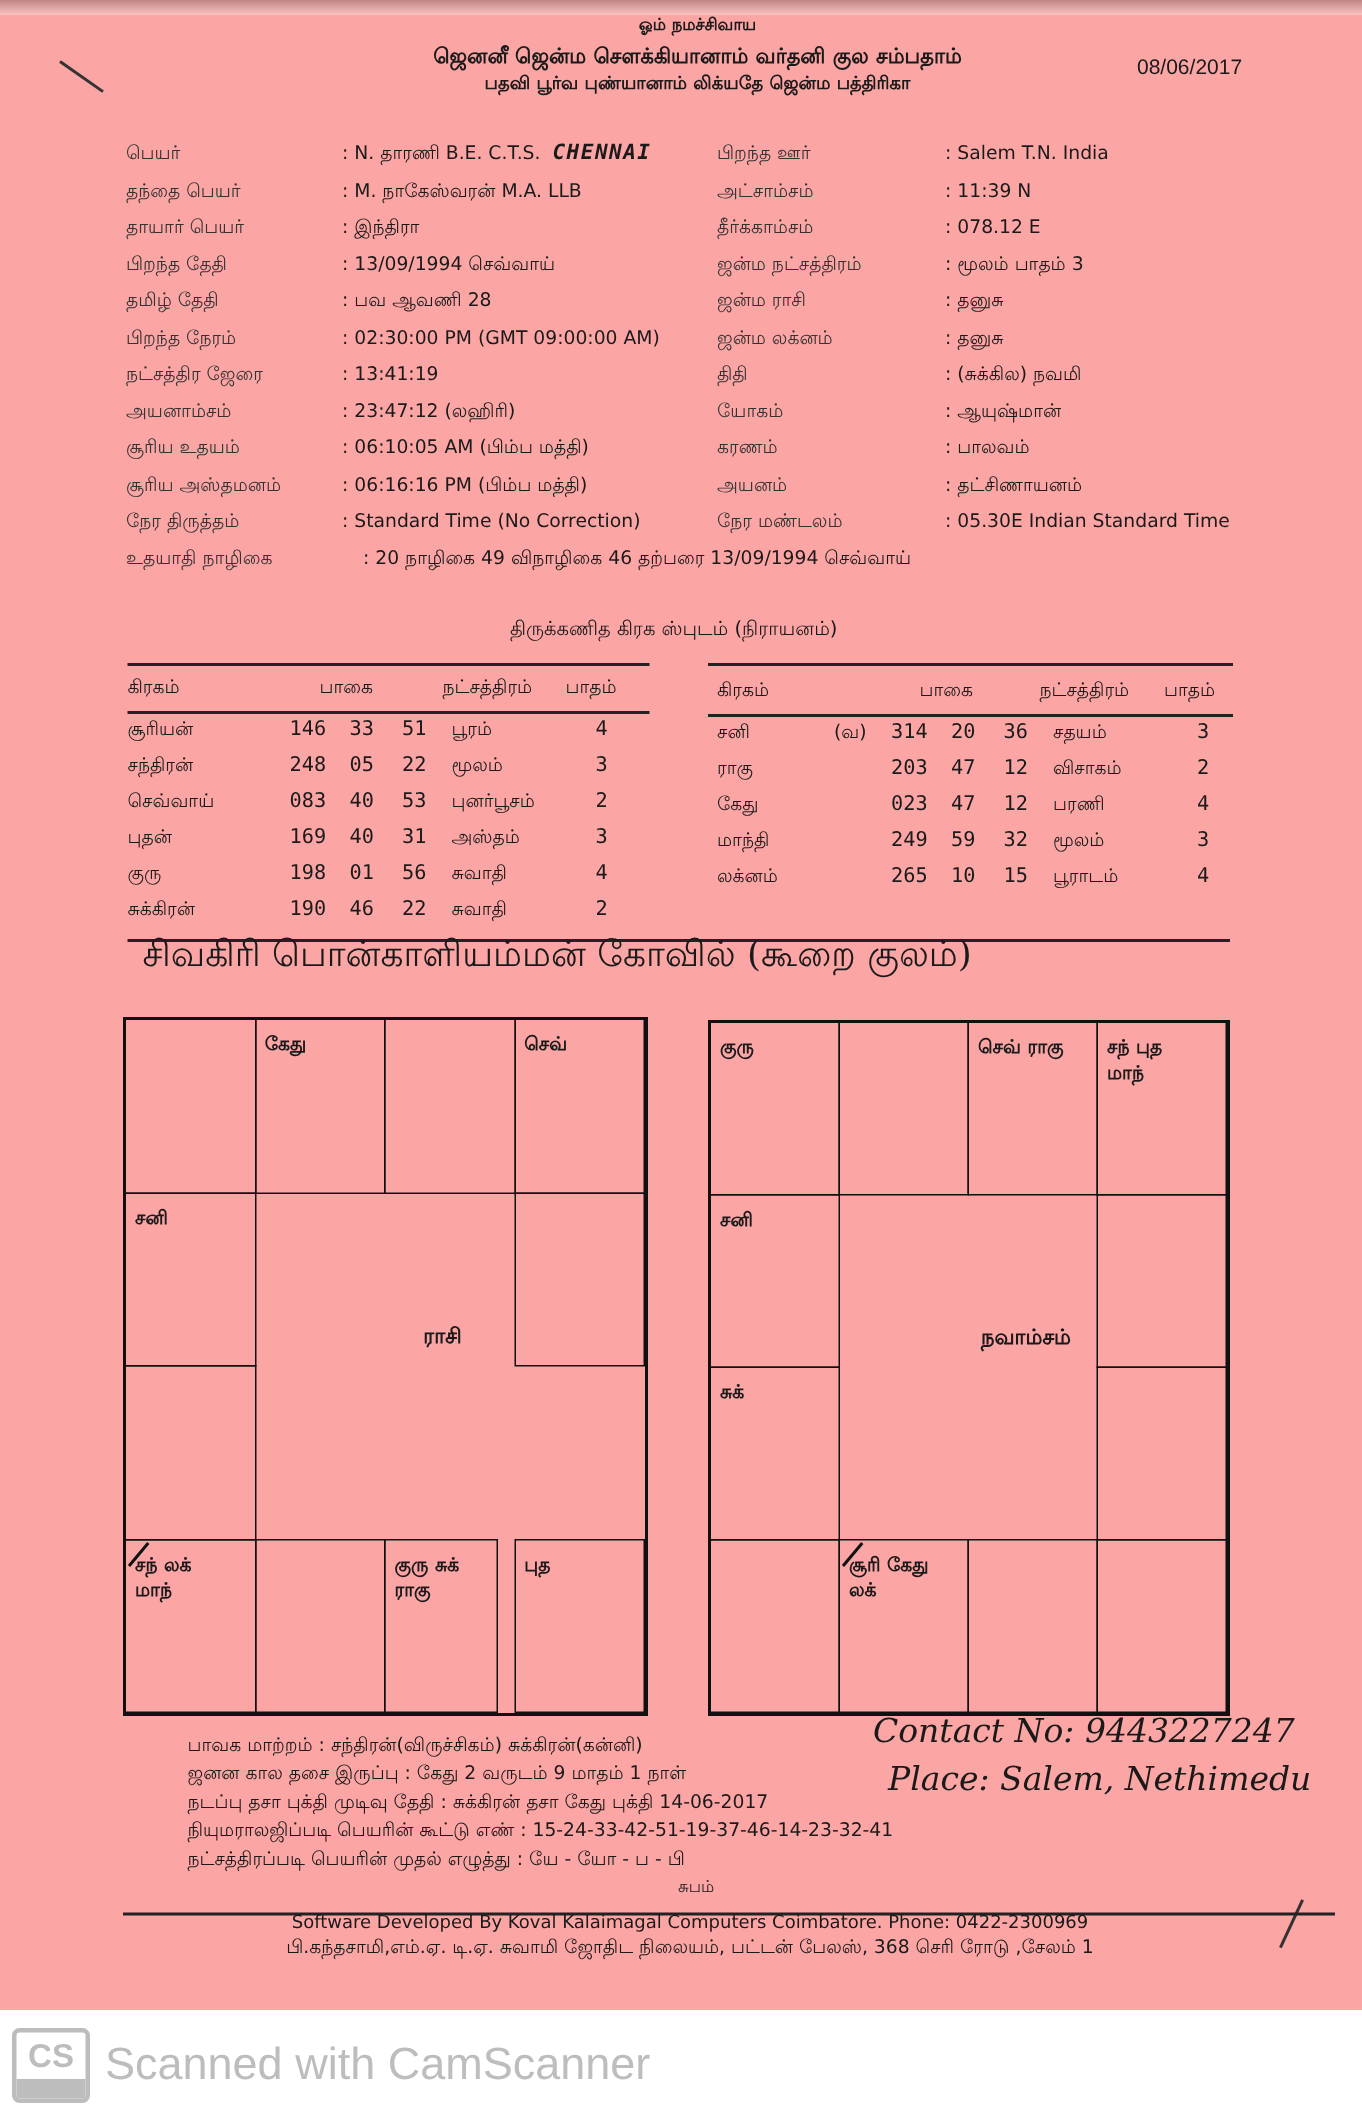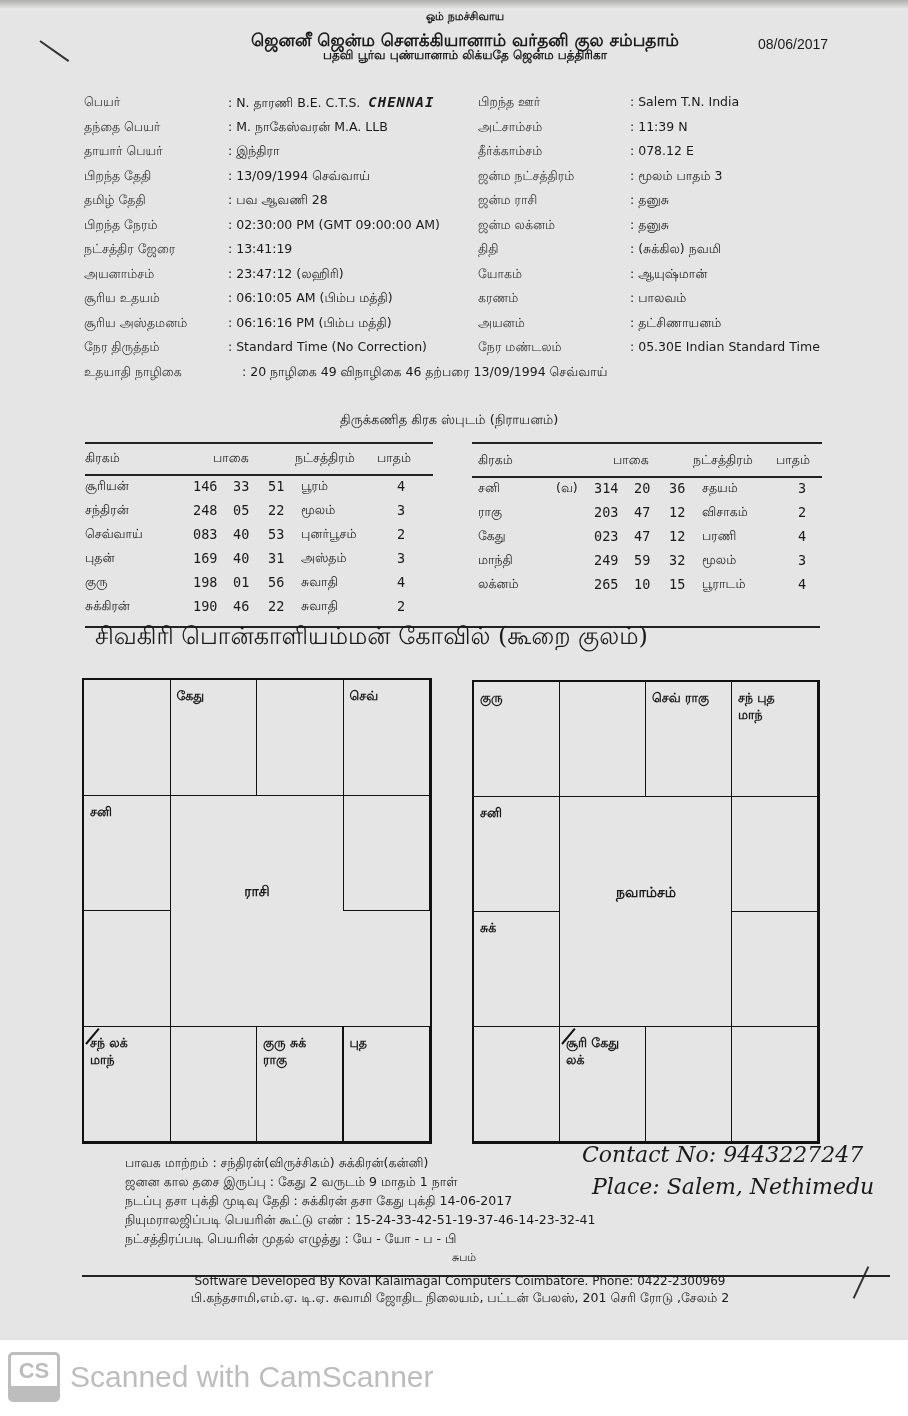--- a/index.html
+++ b/index.html
@@ -1,41 +1,41 @@
 <!DOCTYPE html>
 <html><head>
 <meta charset="utf-8">
 <style>
   html, body { margin:0; padding:0; }
   body {
     width:908px; height:1416px; position:relative; overflow:hidden;
     background:#ffffff; font-family:"DejaVu Sans", sans-serif; color:#1a1a1a;
   }
-  .paper { position:absolute; left:0; top:0; width:908px; height:1340px; background:#e5e5e5; }
+  .paper { position:absolute; left:0; top:0; width:908px; height:1340px; background:#fca5a5; }
   .scan-edge { position:absolute; left:0; top:0; width:908px; height:10px; background:linear-gradient(#4a4a44,#fbfbf9); opacity:.35; }
   .mark { position:absolute; left:40px; top:40px; width:35px; height:2px; background:#333; transform:rotate(35deg); transform-origin:left; }
   .mark2 { position:absolute; left:860px; top:1265px; width:2px; height:35px; background:#333; transform:rotate(25deg); }
-  .hdr { position:absolute; left:250px; width:430px; text-align:center; font-size:17px; font-weight:bold; }
+  .hdr { position:absolute; left:250px; width:430px; text-align:center; font-size:14px; font-weight:bold; }
   .date { position:absolute; left:758px; top:36px; font-size:14px; font-family:"Liberation Sans", sans-serif; }
 
   .info { position:absolute; font-size:12.5px; white-space:nowrap; }
   .lbl { color:#333; }
   .hand { font-family:"DejaVu Sans Mono", monospace; font-style:italic; font-weight:bold; font-size:14px; letter-spacing:1px; }
 
   .sec-title { position:absolute; left:340px; top:412px; font-size:13px; }
   .rule { position:absolute; height:2px; background:#222; }
   .gtable { position:absolute; font-size:13.5px; font-family:"DejaVu Sans Mono", monospace; }
   .grow { position:absolute; white-space:nowrap; }
   .gth { font-family:"DejaVu Sans", sans-serif; font-size:12.5px; }
 
   .temple { position:absolute; left:95px; top:622px; font-size:24px; font-family:"DejaVu Serif", serif; }
 
   .chart { position:absolute; border:2px solid #111; box-sizing:border-box; }
   .cell { position:absolute; border:1.5px solid #111; box-sizing:border-box; font-size:12.5px; padding:8px 6px; font-weight:bold; }
-  .center { position:absolute; font-size:14px; font-weight:bold; }
+  .center { position:absolute; font-size:14px; font-weight:bold;padding-left:38px; }
   .diag { position:absolute; width:20px; height:2px; background:#111; transform:rotate(-50deg); transform-origin:left; }
 
   .footer-line { position:absolute; font-size:12.5px; white-space:nowrap; }
   .hw { position:absolute; font-family:"DejaVu Serif", serif; font-style:italic; font-size:22px; white-space:nowrap; }
   .soft { position:absolute; font-size:12px; white-space:nowrap; text-align:center; width:700px; left:110px; }
 
   .cs-wrap { position:absolute; left:8px; top:1352px; display:flex; align-items:center; gap:10px; color:#bdbdbd; }
   .cs-logo { width:52px; height:50px; border:3px solid #bdbdbd; border-radius:5px; box-sizing:border-box; display:flex; flex-direction:column; }
   .cs-logo .t { flex:1; display:flex; align-items:center; justify-content:center; font-weight:bold; font-size:22px; font-family:"Liberation Sans", sans-serif; color:#bdbdbd;text-align:center; }
   .cs-logo .b { height:13px; background:#bdbdbd; }
@@ -214,21 +214,21 @@
       <div class="cell" style="left: -1px; top: -1px; width: 87.5px; height: 116.5px; white-space: pre-line;"></div>
       <div class="cell" style="left: 85.5px; top: -1px; width: 87.5px; height: 116.5px; white-space: pre-line;">கேது</div>
       <div class="cell" style="left: 172px; top: -1px; width: 87.5px; height: 116.5px; white-space: pre-line;"></div>
       <div class="cell" style="left: 258.5px; top: -1px; width: 87.5px; height: 116.5px; white-space: pre-line;">செவ்</div>
       <div class="cell" style="left: -1px; top: 114.5px; width: 87.5px; height: 116.5px; white-space: pre-line;">சனி</div>
       <div class="cell" style="left: -1px; top: 230px; width: 87.5px; height: 116.5px; white-space: pre-line;"></div>
       <div class="cell" style="left: 258.5px; top: 114.5px; width: 87.5px; height: 116.5px; white-space: pre-line;"></div>
       <div class="cell" style="left: -1px; top: 345.5px; width: 87.5px; height: 116.5px; white-space: pre-line;">சந் லக்
 மாந்</div>
       <div class="cell" style="left: 85.5px; top: 345.5px; width: 87.5px; height: 116.5px; white-space: pre-line;"></div>
-      <div class="cell" style="left: 172px; top: 345.5px; width: 87px; height: 116.5px; white-space: pre-line;">குரு சுக்
+      <div class="cell" style="left: 172px; top: 345.5px; width: 76px; height: 116.5px; white-space: pre-line;">குரு சுக்
 ராகு</div>
       <div class="cell" style="left: 258.5px; top: 345.5px; width: 87.5px; height: 116.5px; white-space: pre-line;">புத</div>
       <div class="center" style="left: 86.5px; width: 173px; top: 203px; text-align: center;">ராசி</div>
       <div class="diag" style="left: 2px; top: 362.5px;"></div>
     </div>
 
   <div class="chart" id="navamsa" style="left:472px;top:680px;width:348px;height:464px;">
       <div class="cell" style="left: -1px; top: -1px; width: 87px; height: 116px; white-space: pre-line;">குரு</div>
       <div class="cell" style="left: 85px; top: -1px; width: 87px; height: 116px; white-space: pre-line;"></div>
       <div class="cell" style="left: 171px; top: -1px; width: 87px; height: 116px; white-space: pre-line;">செவ் ராகு</div>
@@ -254,21 +254,21 @@
       <div class="footer-line" style="left: 125px; top: 1212px;">நியுமராலஜிப்படி பெயரின் கூட்டு எண்  : 15-24-33-42-51-19-37-46-14-23-32-41</div>
       <div class="footer-line" style="left: 125px; top: 1231px;">நட்சத்திரப்படி பெயரின் முதல் எழுத்து : யே - யோ - ப - பி</div>
       <div class="footer-line" style="left: 452px; top: 1251px; font-size: 11px;">சுபம்</div>
     </div>
 
   <div class="hw" style="left:582px;top:1142px;">Contact No: 9443227247</div>
   <div class="hw" style="left:592px;top:1174px;">Place: Salem, Nethimedu</div>
 
   <div class="rule" style="left:82px;top:1275px;width:808px;height:1.5px;"></div>
   <div class="soft" style="top:1274px;">Software Developed By  Koval Kalaimagal Computers  Coimbatore. Phone: 0422-2300969</div>
-  <div class="soft" style="top:1290px;font-size:12.5px;">பி.கந்தசாமி,எம்.ஏ. டி.ஏ. சுவாமி ஜோதிட நிலையம், பட்டன் பேலஸ், 201 செரி ரோடு ,சேலம் 2</div>
+  <div class="soft" style="top:1290px;font-size:12.5px;">பி.கந்தசாமி,எம்.ஏ. டி.ஏ. சுவாமி ஜோதிட நிலையம், பட்டன் பேலஸ், 368 செரி ரோடு ,சேலம் 1</div>
 </div>
 
 <div class="cs-wrap">
   <div class="cs-logo">
     <div class="t">CS</div>
     <div class="b"></div>
   </div>
   <div class="cs-text">Scanned with CamScanner</div>
 </div>
 

